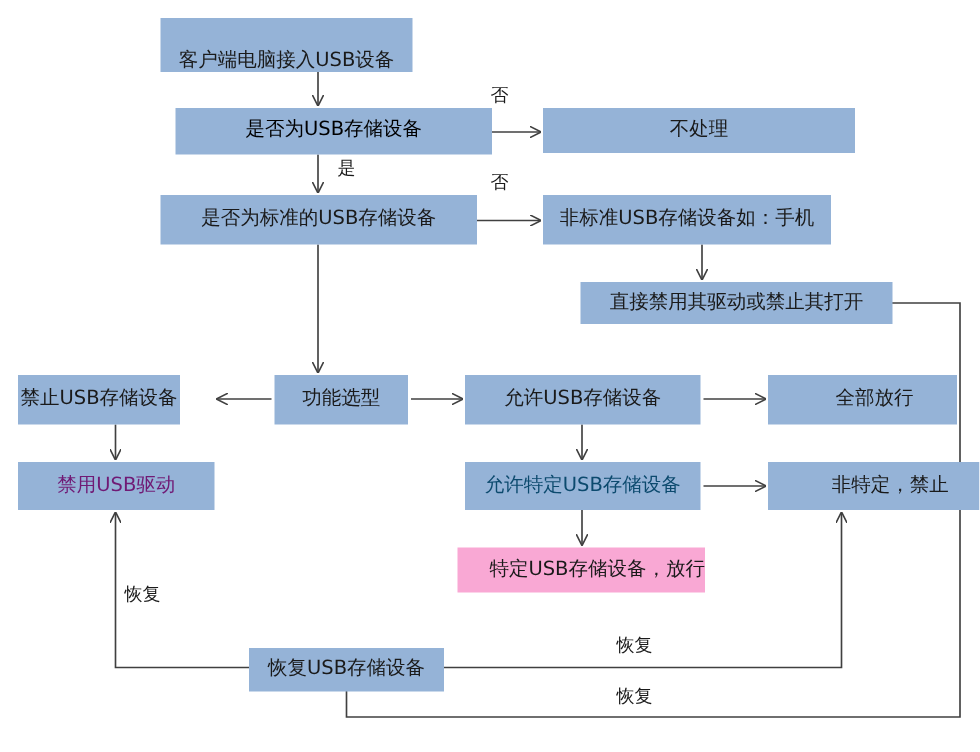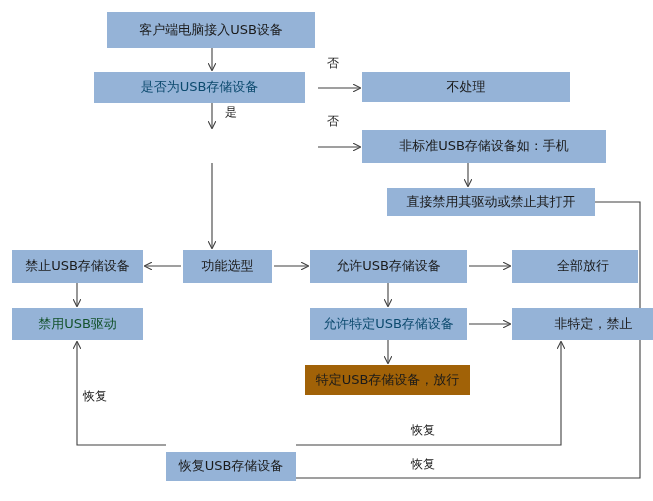--- a/index.html
+++ b/index.html
@@ -85,60 +85,63 @@
       <path d="M 388 340 L 388 363"></path>
 
       <path d="M 166 445 L 77 445 L 77 342"></path>
 
       <path d="M 296 445 L 561 445 L 561 342"></path>
 
       <path d="M 231 459 L 231 478 L 640 478 L 640 202 L 577 202"></path>
     </g>
   </svg>
 
-  <div class="node" style="left: 107px; top: 12px; width: 208px; height: 36px; background: rgb(149, 179, 215); color: rgb(26, 26, 26);">
+  <div class="node" style="left: 107px; top: 12px; width: 168px; height: 36px; background: rgb(149, 179, 215); color: rgb(26, 26, 26); align-items: flex-end;">
     <span>客户端电脑接入USB设备</span>
   </div>
-  <div class="node" style="left: 94px; top: 72px; width: 211px; height: 31px; background: rgb(149, 179, 215); color: #0c4a6e;">
+  <div class="node" style="left: 117px; top: 72px; width: 211px; height: 31px; background: rgb(149, 179, 215); color: #000000;">
     <span>是否为USB存储设备</span>
   </div>
   <div class="node" style="left: 362px; top: 72px; width: 208px; height: 30px; background: rgb(149, 179, 215); color: rgb(26, 26, 26);">
     <span>不处理</span>
   </div>
-  <div class="node" style="left: 362px; top: 130px; width: 244px; height: 33px; background: rgb(149, 179, 215); color: rgb(26, 26, 26);">
+  <div class="node" style="left: 107px; top: 130px; width: 211px; height: 33px; background: rgb(149, 179, 215); color: rgb(26, 26, 26);">
+    <span>是否为标准的USB存储设备</span>
+  </div>
+  <div class="node" style="left: 362px; top: 130px; width: 192px; height: 33px; background: rgb(149, 179, 215); color: rgb(26, 26, 26);">
     <span>非标准USB存储设备如：手机</span>
   </div>
   <div class="node" style="left: 387px; top: 188px; width: 208px; height: 28px; background: rgb(149, 179, 215); color: rgb(26, 26, 26);">
     <span>直接禁用其驱动或禁止其打开</span>
   </div>
-  <div class="node" style="left: 12px; top: 250px; width: 131px; height: 33px; background: rgb(149, 179, 215); color: rgb(26, 26, 26);">
+  <div class="node" style="left: 12px; top: 250px; width: 108px; height: 33px; background: rgb(149, 179, 215); color: rgb(26, 26, 26);">
     <span>禁止USB存储设备</span>
   </div>
   <div class="node" style="left: 310px; top: 250px; width: 157px; height: 33px; background: rgb(149, 179, 215); color: rgb(26, 26, 26);">
     <span>允许USB存储设备</span>
   </div>
   <div class="node" style="left: 183px; top: 250px; width: 89px; height: 33px; background: rgb(149, 179, 215); color: rgb(26, 26, 26);">
     <span>功能选型</span>
   </div>
   <div class="node" style="left: 512px; top: 250px; width: 126px; height: 33px; background: rgb(149, 179, 215); color: rgb(26, 26, 26); padding-left: 16px;">
     <span>全部放行</span>
   </div>
-  <div class="node" style="left: 12px; top: 308px; width: 131px; height: 32px; background: rgb(149, 179, 215); color: #14532d;">
+  <div class="node" style="left: 12px; top: 308px; width: 131px; height: 32px; background: rgb(149, 179, 215); color: #701a75;">
     <span>禁用USB驱动</span>
   </div>
   <div class="node" style="left: 310px; top: 308px; width: 157px; height: 32px; background: rgb(149, 179, 215); color: #0c4a6e;">
     <span>允许特定USB存储设备</span>
   </div>
   <div class="node" style="left: 512px; top: 308px; width: 143px; height: 32px; background: rgb(149, 179, 215); color: rgb(26, 26, 26); padding-left: 20px;">
     <span>非特定，禁止</span>
   </div>
-  <div class="node" style="left: 305px; top: 365px; width: 165px; height: 30px; background: #a16207; color: rgb(26, 26, 26);">
+  <div class="node" style="left: 305px; top: 365px; width: 165px; height: 30px; background: #f9a8d4; color: rgb(26, 26, 26); justify-content: flex-end;">
     <span>特定USB存储设备，放行</span>
   </div>
-  <div class="node" style="left: 166px; top: 452px; width: 130px; height: 29px; background: rgb(149, 179, 215); color: rgb(26, 26, 26); text-align: right;">
+  <div class="node" style="left: 166px; top: 432px; width: 130px; height: 29px; background: rgb(149, 179, 215); color: rgb(26, 26, 26); text-align: right;">
     <span>恢复USB存储设备</span>
   </div>
 
   <div class="edge-label" style="left: 327px; top: 57px; color: rgb(26, 26, 26);">否</div>
   <div class="edge-label" style="left: 225px; top: 106px; color: rgb(26, 26, 26);">是</div>
   <div class="edge-label" style="left: 327px; top: 115px; color: rgb(26, 26, 26);">否</div>
   <div class="edge-label" style="left: 83px; top: 390px; color: rgb(26, 26, 26);">恢复</div>
   <div class="edge-label" style="left: 411px; top: 424px; color: rgb(26, 26, 26);">恢复</div>
   <div class="edge-label" style="left: 411px; top: 458px; color: rgb(26, 26, 26);">恢复</div>
 

